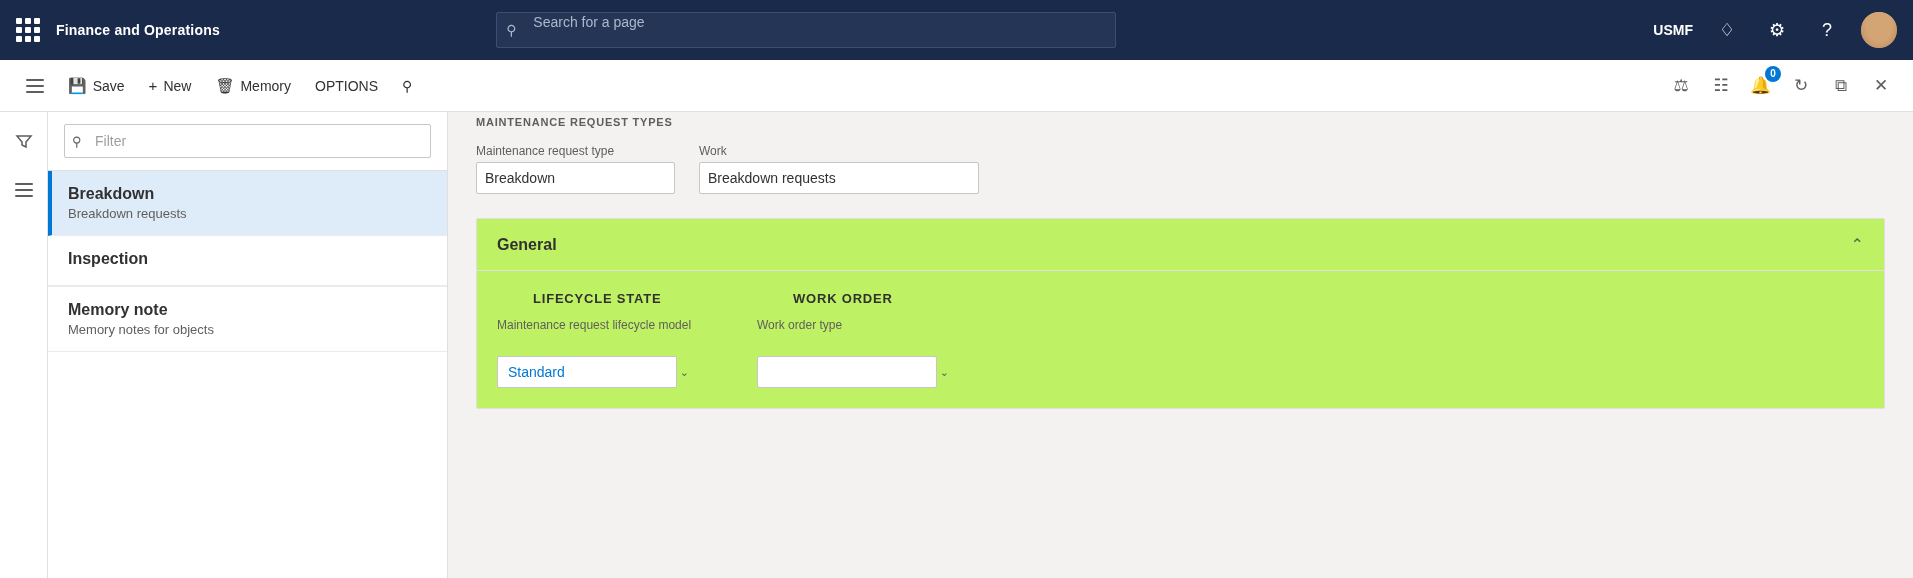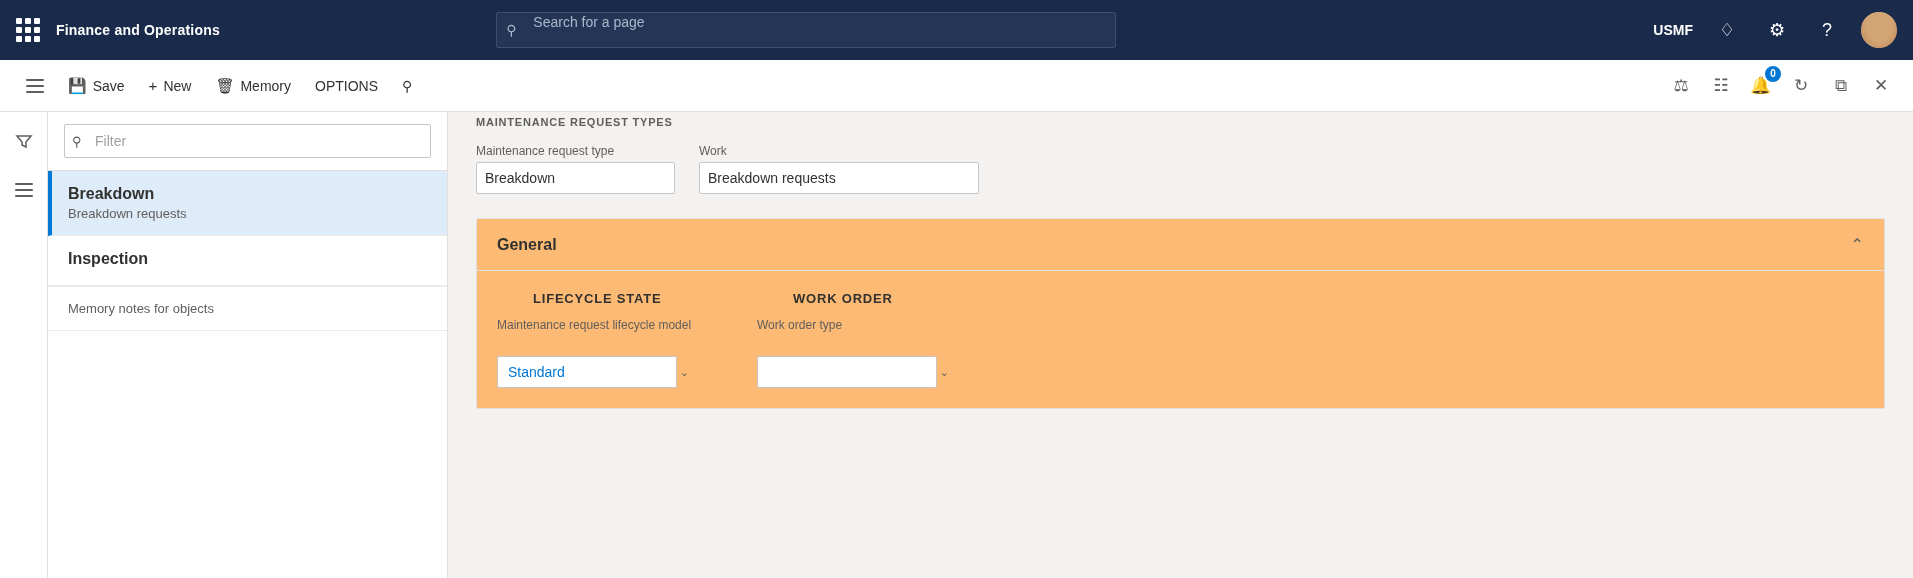--- a/index.html
+++ b/index.html
@@ -306,21 +306,21 @@
       background: white;
       outline: none;
       min-width: 140px;
     }
     .form-input-wide {
       min-width: 280px;
     }
 
     
     .general-section {
-      background: #fdba74;
+      background: #bef264;
       border: 1px solid #e1dfdd;
       border-radius: 2px;
       margin-top: 4px;
     }
     .general-header {
       display: flex;
       align-items: center;
       justify-content: space-between;
       padding: 16px 20px;
       border-bottom: 1px solid #e1dfdd;
@@ -511,20 +511,21 @@
         <div class="list-item-title">Breakdown</div>
         <div class="list-item-subtitle">Breakdown requests</div>
       </div>
 
       <div class="list-item">
         <div class="list-item-title">Inspection</div>
       </div>
       <hr class="list-item-divider">
 
       <div class="list-item">
+        <div class="list-item-title">Memory note</div>
         <div class="list-item-subtitle">Memory notes for objects</div>
       </div>
 
     </div>
   </div>
 
   <div class="detail-panel">
     <div class="section-label">MAINTENANCE REQUEST TYPES</div>
 
     <div class="form-row">

